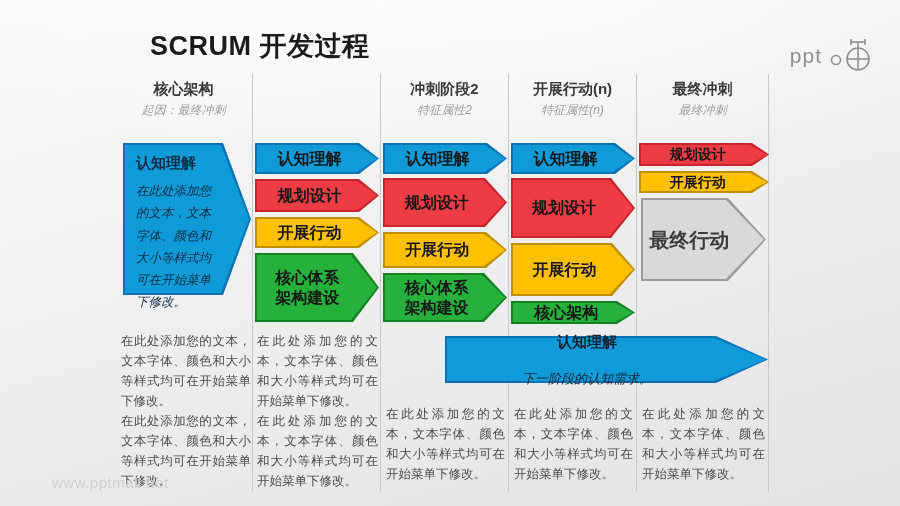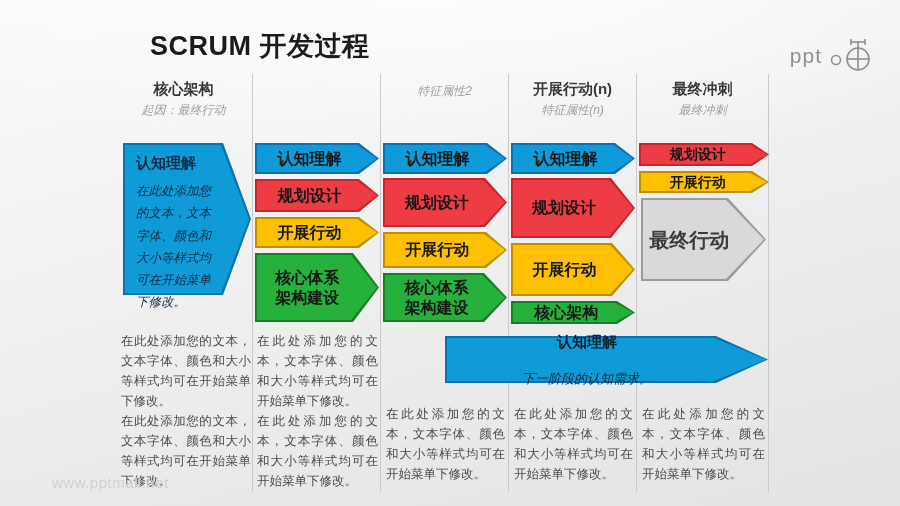--- a/index.html
+++ b/index.html
@@ -94,25 +94,26 @@
   </div>
 
   <div class="abs divider" style="left:252px"></div>
   <div class="abs divider" style="left:380px"></div>
   <div class="abs divider" style="left:508px"></div>
   <div class="abs divider" style="left:636px"></div>
   <div class="abs divider" style="left:768px"></div>
 
   <div class="abs col-header" style="left:115px;width:137px">
     <div class="h">核心架构</div>
-    <div class="s">起因：最终行动</div>
+    <div class="s">起因：最终冲刺</div>
   </div>
   <div class="abs col-header" style="left:253px;width:127px">
   </div>
   <div class="abs col-header" style="left:381px;width:127px">
+    <div class="h">冲刺阶段2</div>
     <div class="s">特征属性2</div>
   </div>
   <div class="abs col-header" style="left:509px;width:127px">
     <div class="h">开展行动(n)</div>
     <div class="s">特征属性(n)</div>
   </div>
   <div class="abs col-header" style="left:637px;width:131px">
     <div class="h">最终冲刺</div>
     <div class="s">最终冲刺</div>
   </div>

